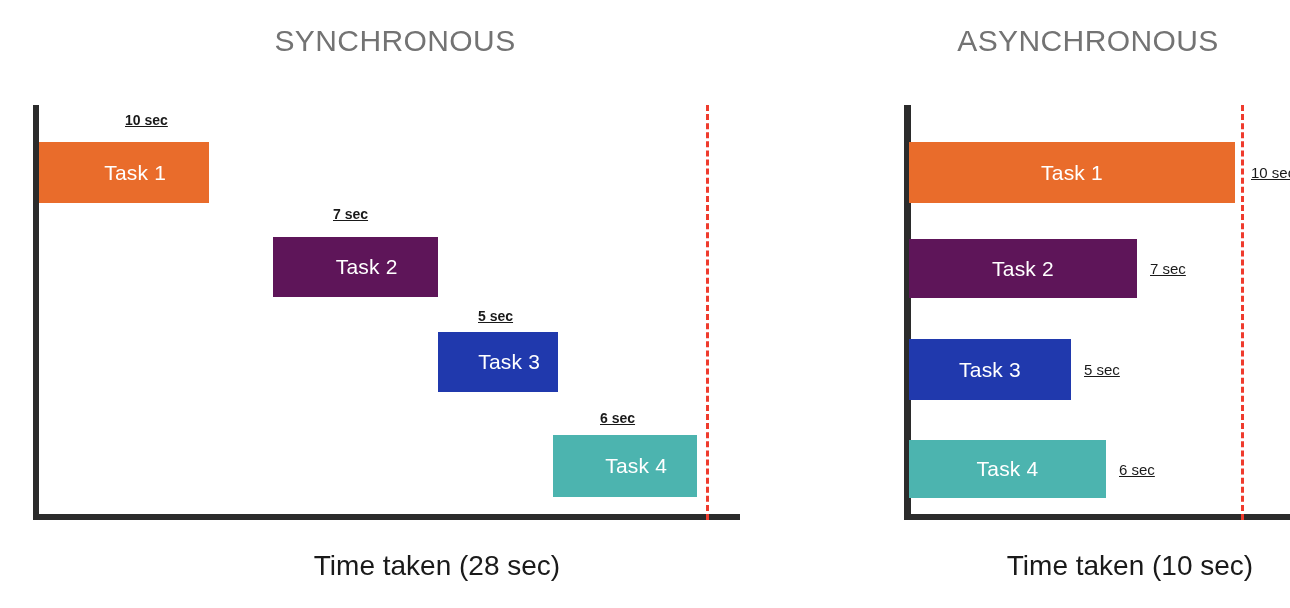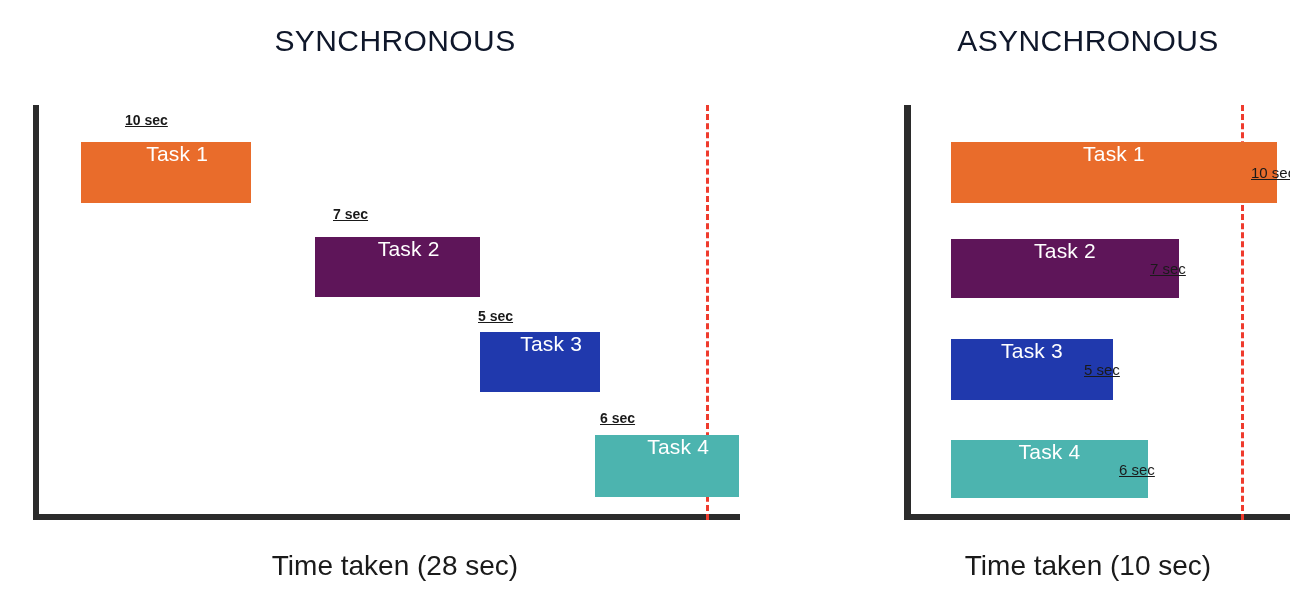--- a/index.html
+++ b/index.html
@@ -25,32 +25,33 @@
   .panel-async { left: 838px; width: 500px; }
 
   .panel-title {
     position: absolute;
     top: 24px;
     width: 100%;
     text-align: center;
     font-size: 30px;
     font-weight: 400;
     letter-spacing: 0.4px;
-    color: #0f172a;
+    color: #737373;
     white-space: nowrap;
   }
   .panel-footer {
     position: absolute;
     top: 550px;
     width: 100%;
     text-align: center;
     font-size: 28px;
     font-weight: 400;
     color: #1a1a1a;
     white-space: nowrap;
+    padding-left: 42px;
   }
 
   
   .axis-y {
     position: absolute;
     background: #2b2b2b;
   }
   .axis-x {
     position: absolute;
     background: #2b2b2b;
@@ -60,28 +61,27 @@
   .deadline {
     position: absolute;
     width: 0;
     border-left: 3px dashed #ef3b2d;
   }
 
   
   .bar {
     position: absolute;
     display: flex;
-    align-items: flex-start;
+    align-items: center;
     justify-content: center;
     color: #ffffff;
     font-size: 21px;
     font-weight: 400;
     letter-spacing: 0.2px;
     white-space: nowrap;
-    margin-left: 42px;
   }
   .bar-sync .bar-label { transform: translateX(18%); }
 
   
   .duration {
     position: absolute;
     font-size: 14px;
     font-weight: 600;
     color: #1a1a1a;
     white-space: nowrap;

